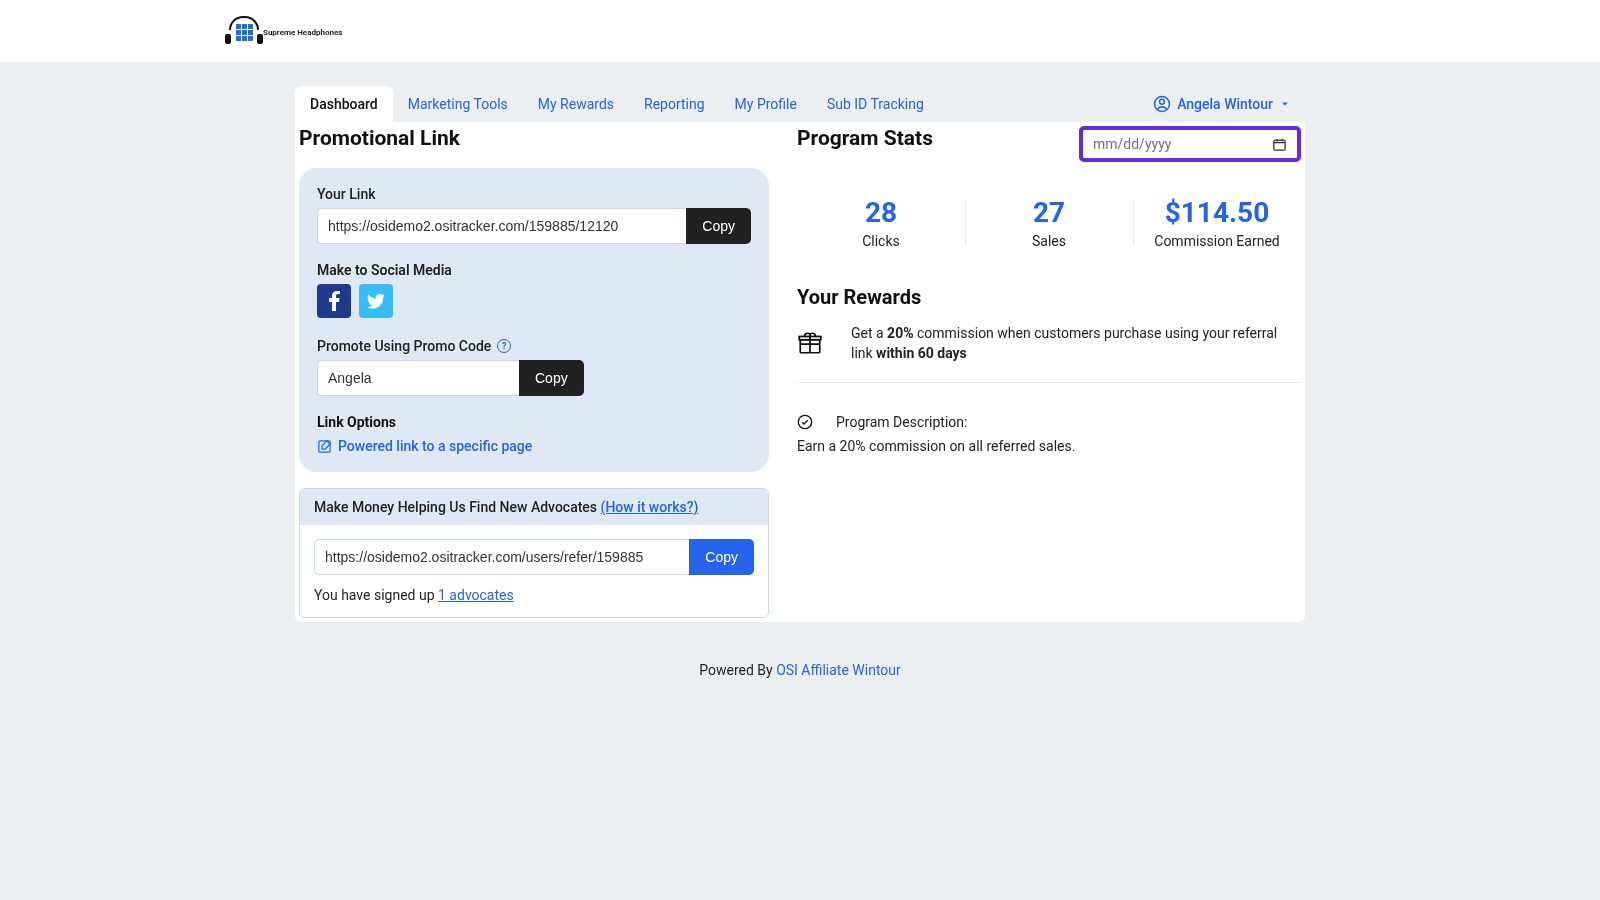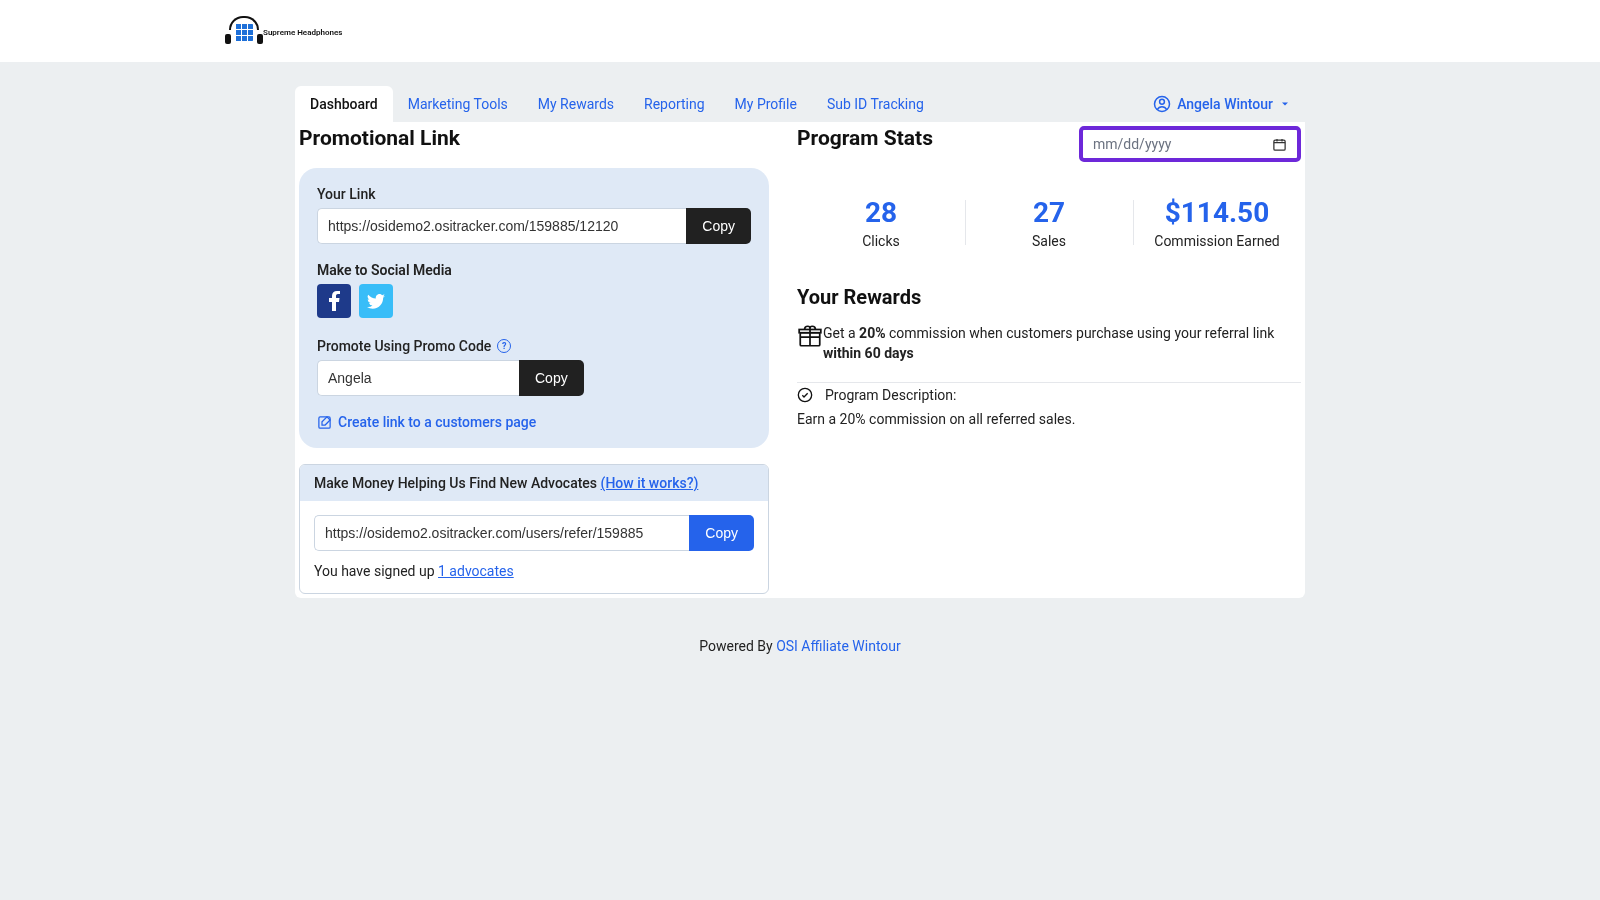--- a/index.html
+++ b/index.html
@@ -172,23 +172,23 @@
 
   .stats-row { display:flex; margin-bottom:36px; }
   .stat { flex:1; text-align:center; padding:0 6px; position:relative;}
   .stat + .stat::before {
     content:""; position:absolute; left:0; top:4px; bottom:4px; width:1px; background:#e5e7eb;
   }
   .stat .big { color:#2563eb; font-size:28px; font-weight:700; }
   .stat .small { color:#222; font-size:14px; margin-top:4px; }
 
   .rewards h2 { margin-bottom:14px; font-size:20px;}
-  .reward-line { display:flex; gap:0; align-items:flex-start; padding-bottom:18px; border-bottom:1px solid #e5e7eb; margin-bottom:4px; line-height:1.45;}
+  .reward-line { display:flex; gap:28px; align-items:center; padding-bottom:18px; border-bottom:1px solid #e5e7eb; margin-bottom:31px; line-height:1.45;}
   .reward-line .gift { flex:0 0 26px; }
-  .desc-line { display:flex; gap:12px; align-items:flex-end; margin-bottom:6px;}
+  .desc-line { display:flex; gap:23px; align-items:flex-end; margin-bottom:6px;}
   .desc-text { line-height:1.45; color:#222; }
 
   .footer {
     text-align:center; padding: 40px 0 20px;
     color:#222; font-size:14px;
   }
   .footer a { color:#2563eb; text-decoration:none; }
 
   svg { display:block; }
 </style>
@@ -259,26 +259,27 @@
         <div class="promo-code-row">
           <span>Promote Using Promo Code</span>
           <span class="help-icon">?</span>
         </div>
         <div class="input-group narrow">
           <input class="text-input" readonly="" value="Angela" style="">
           <button class="btn-dark">Copy</button>
         </div>
 
         <div class="link-options">
+          <div class="heading">Link Options</div>
           <div class="link-create">
             <svg width="15" height="15" viewBox="0 0 24 24" fill="none" stroke="#2563eb" stroke-width="2">
                 <rect x="3" y="3" width="18" height="18" rx="2"></rect>
                 <path d="M16 3l5 5-8 8H8v-5z" fill="none"></path>
               </svg>
-            <span>Create link to a customers page</span>
+            <span>Powered link to a specific page</span>
           </div>
         </div>
       </div>
 
       <div class="advocate-box">
         <div class="advocate-head">
           <span>Make Money Helping Us Find New Advocates </span><a href="#">(How it works?)</a>
         </div>
         <div class="advocate-body">
           <div class="input-group">

